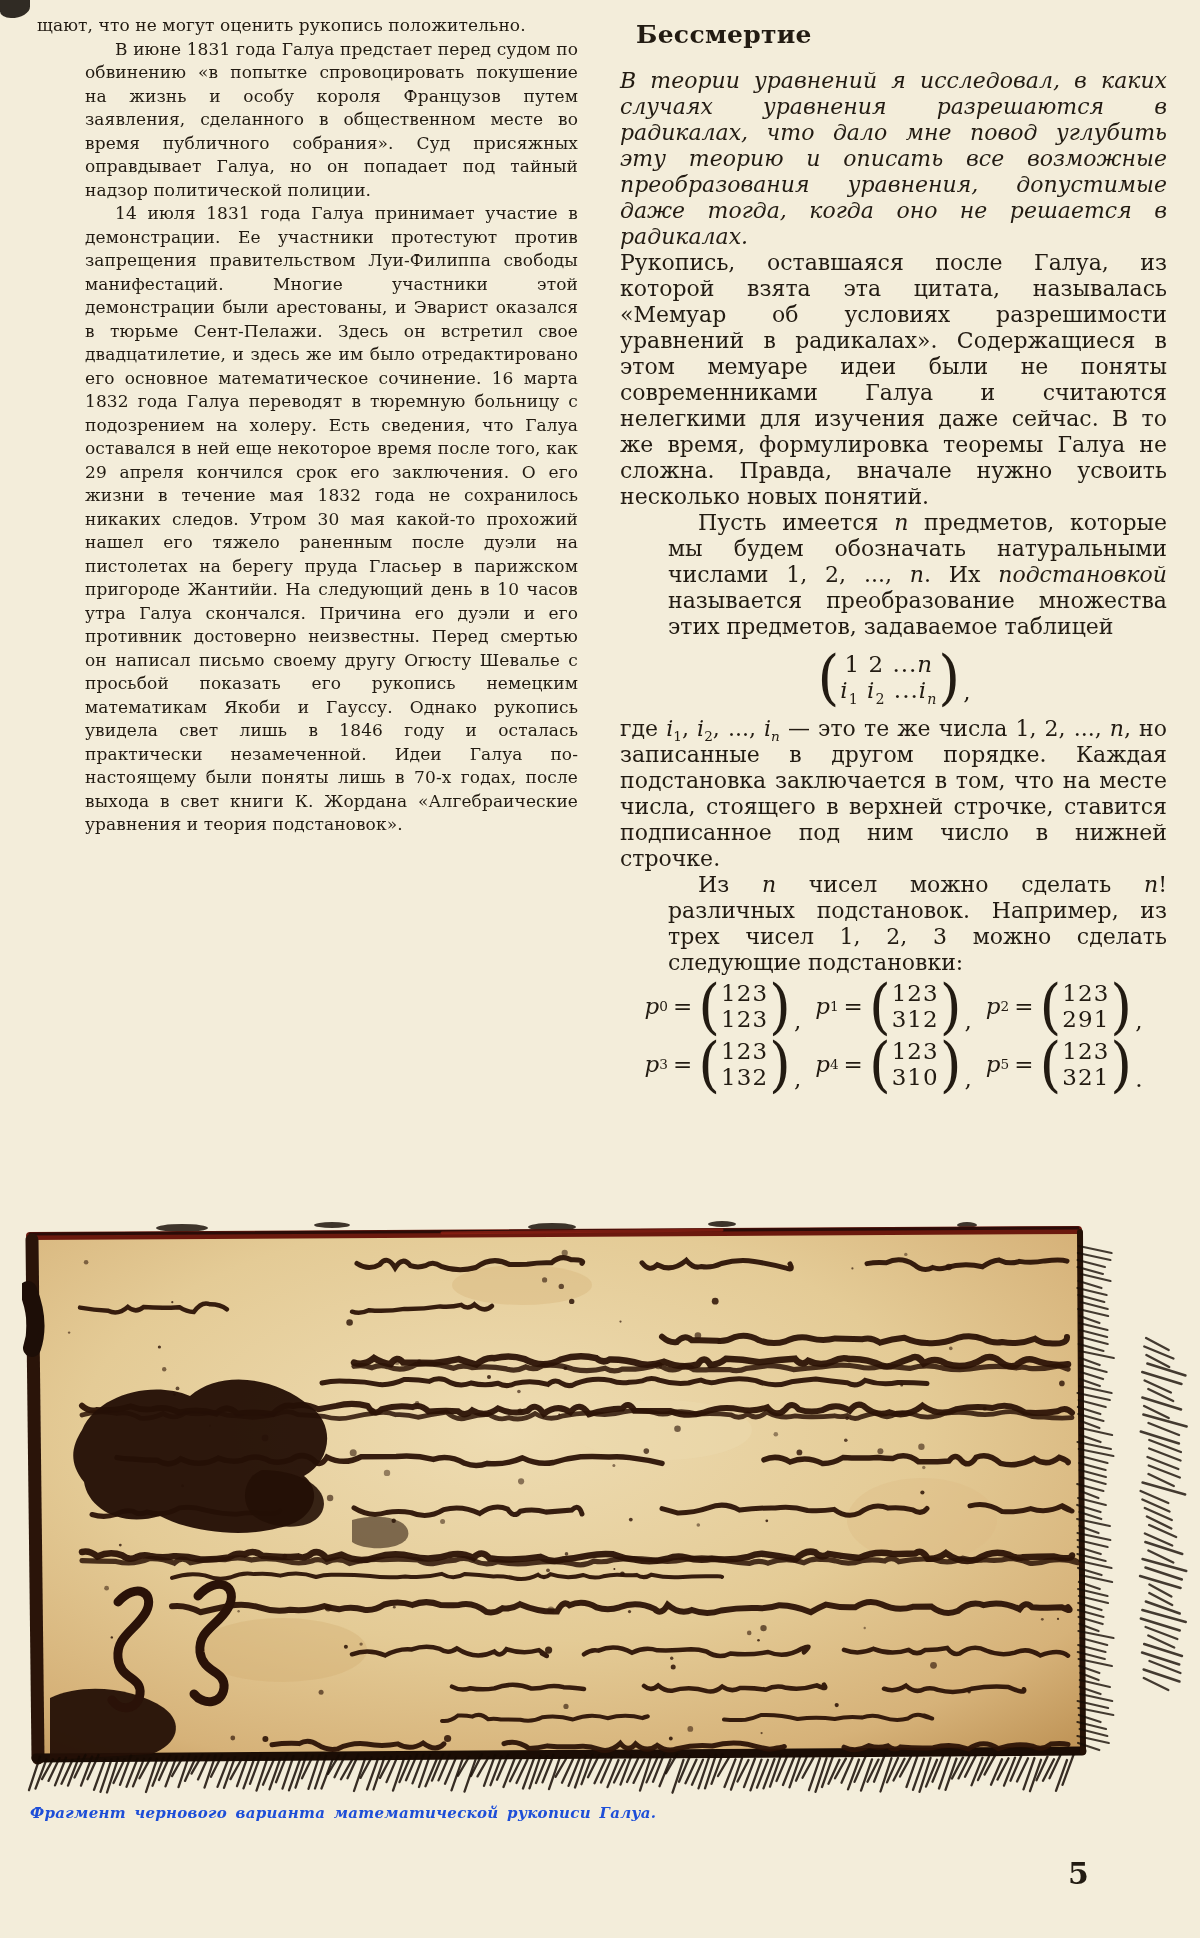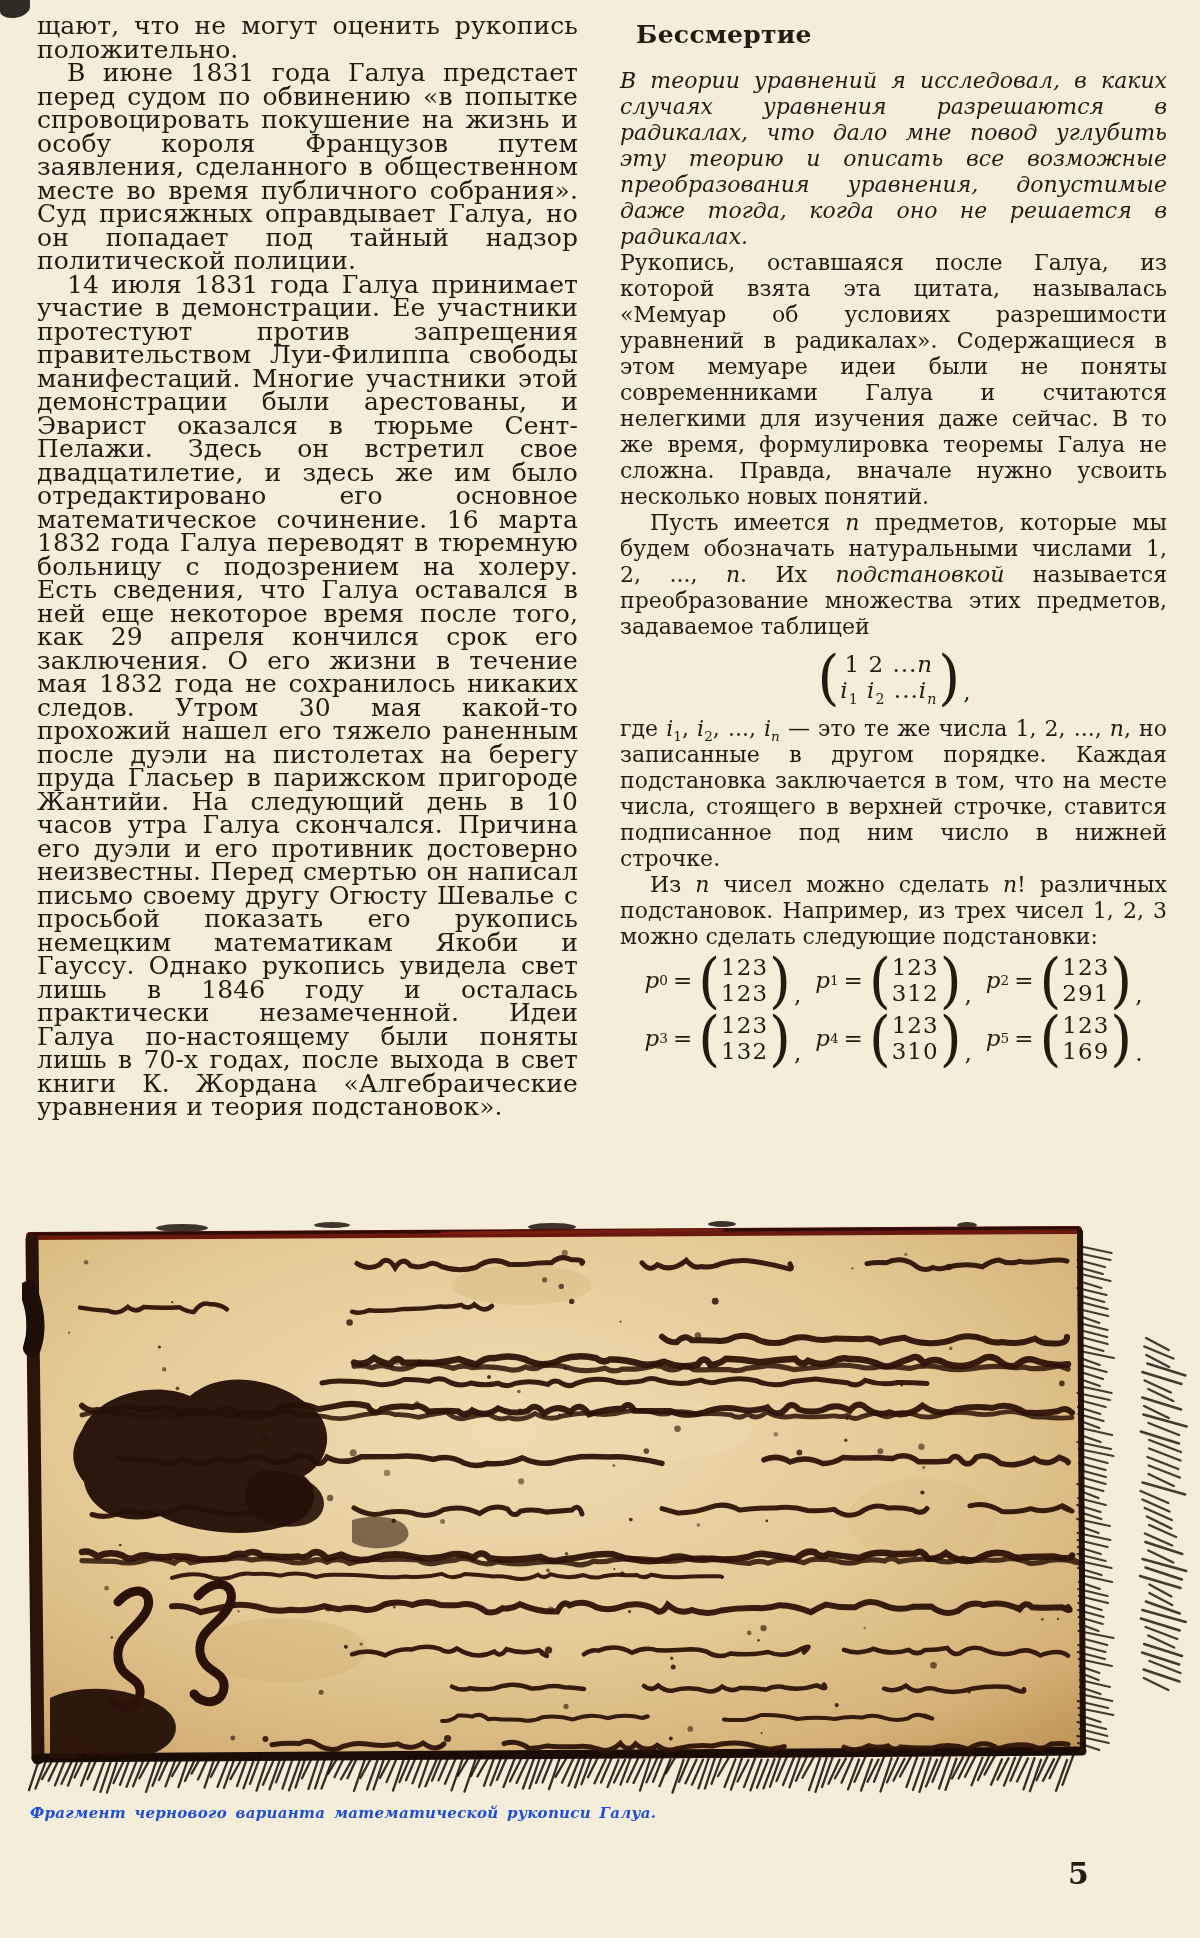--- a/index.html
+++ b/index.html
@@ -7,22 +7,22 @@
   body {
     width:1200px; height:1938px; position:relative; overflow:hidden;
     background:#f3edda;
     color:#221b12;
     font-family:"DejaVu Serif","Liberation Serif",serif;
   }
   .corner-blob{ position:absolute; left:0; top:0; width:30px; height:18px;
     background:#1b1510; border-radius:0 0 70% 40%; opacity:.9; }
   .col { position:absolute; text-align:justify; text-align-last:left; }
   .col p { margin:0; }
-  p.ind { text-indent:30px; }
-  .col-left { left:37px; top:14px; width:541px; font-size:25px; line-height:23.5px; letter-spacing:.1px; }
+  p.ind { text-indent:30px;margin-left:48px; }
+  .col-left { left:37px; top:14px; width:541px; font-size:17px; line-height:23.5px; letter-spacing:.1px; }
   .col-right { left:620px; top:20px; width:547px; font-size:22px; line-height:26px; }
   .heading { font-size:25px; line-height:30px; font-weight:bold; text-align:left; margin:0 0 18px 16px; letter-spacing:.3px; }
   .quote { font-style:italic; margin-bottom:13px; word-spacing:2px; }
   .it { font-style:italic; }
   sub { font-size:.62em; line-height:0; }
   .formula { display:flex; justify-content:center; align-items:center; margin:9px 0 11px; }
   .matrix { display:inline-flex; align-items:center; }
   .paren { font-size:56px; font-weight:400; line-height:1; transform:scaleY(1.08); margin:0 1px; }
   .mrows { display:inline-flex; flex-direction:column; align-items:center; font-size:23px; }
   .mrows span.mrow { display:block; line-height:26px; text-align:right; letter-spacing:1px; }
@@ -140,21 +140,21 @@
           </span>
         </span>
         <span class="perm">
           <span class="pvar">p</span>
           <sub>5</sub>
           <span class="eq">=</span>
           <span class="matrix">
             <span class="paren">(</span>
             <span class="mrows">
               <span class="mrow"><span>123</span></span>
-              <span class="mrow"><span>169</span></span>
+              <span class="mrow"><span>321</span></span>
             </span>
             <span class="paren">)</span>
             <span class="after">.</span>
           </span>
         </span>
       </div>
     </div>
 </div>
 
 <svg id="manuscript" width="1170" height="592" viewBox="0 0 1170 592" aria-label="manuscript photo">

